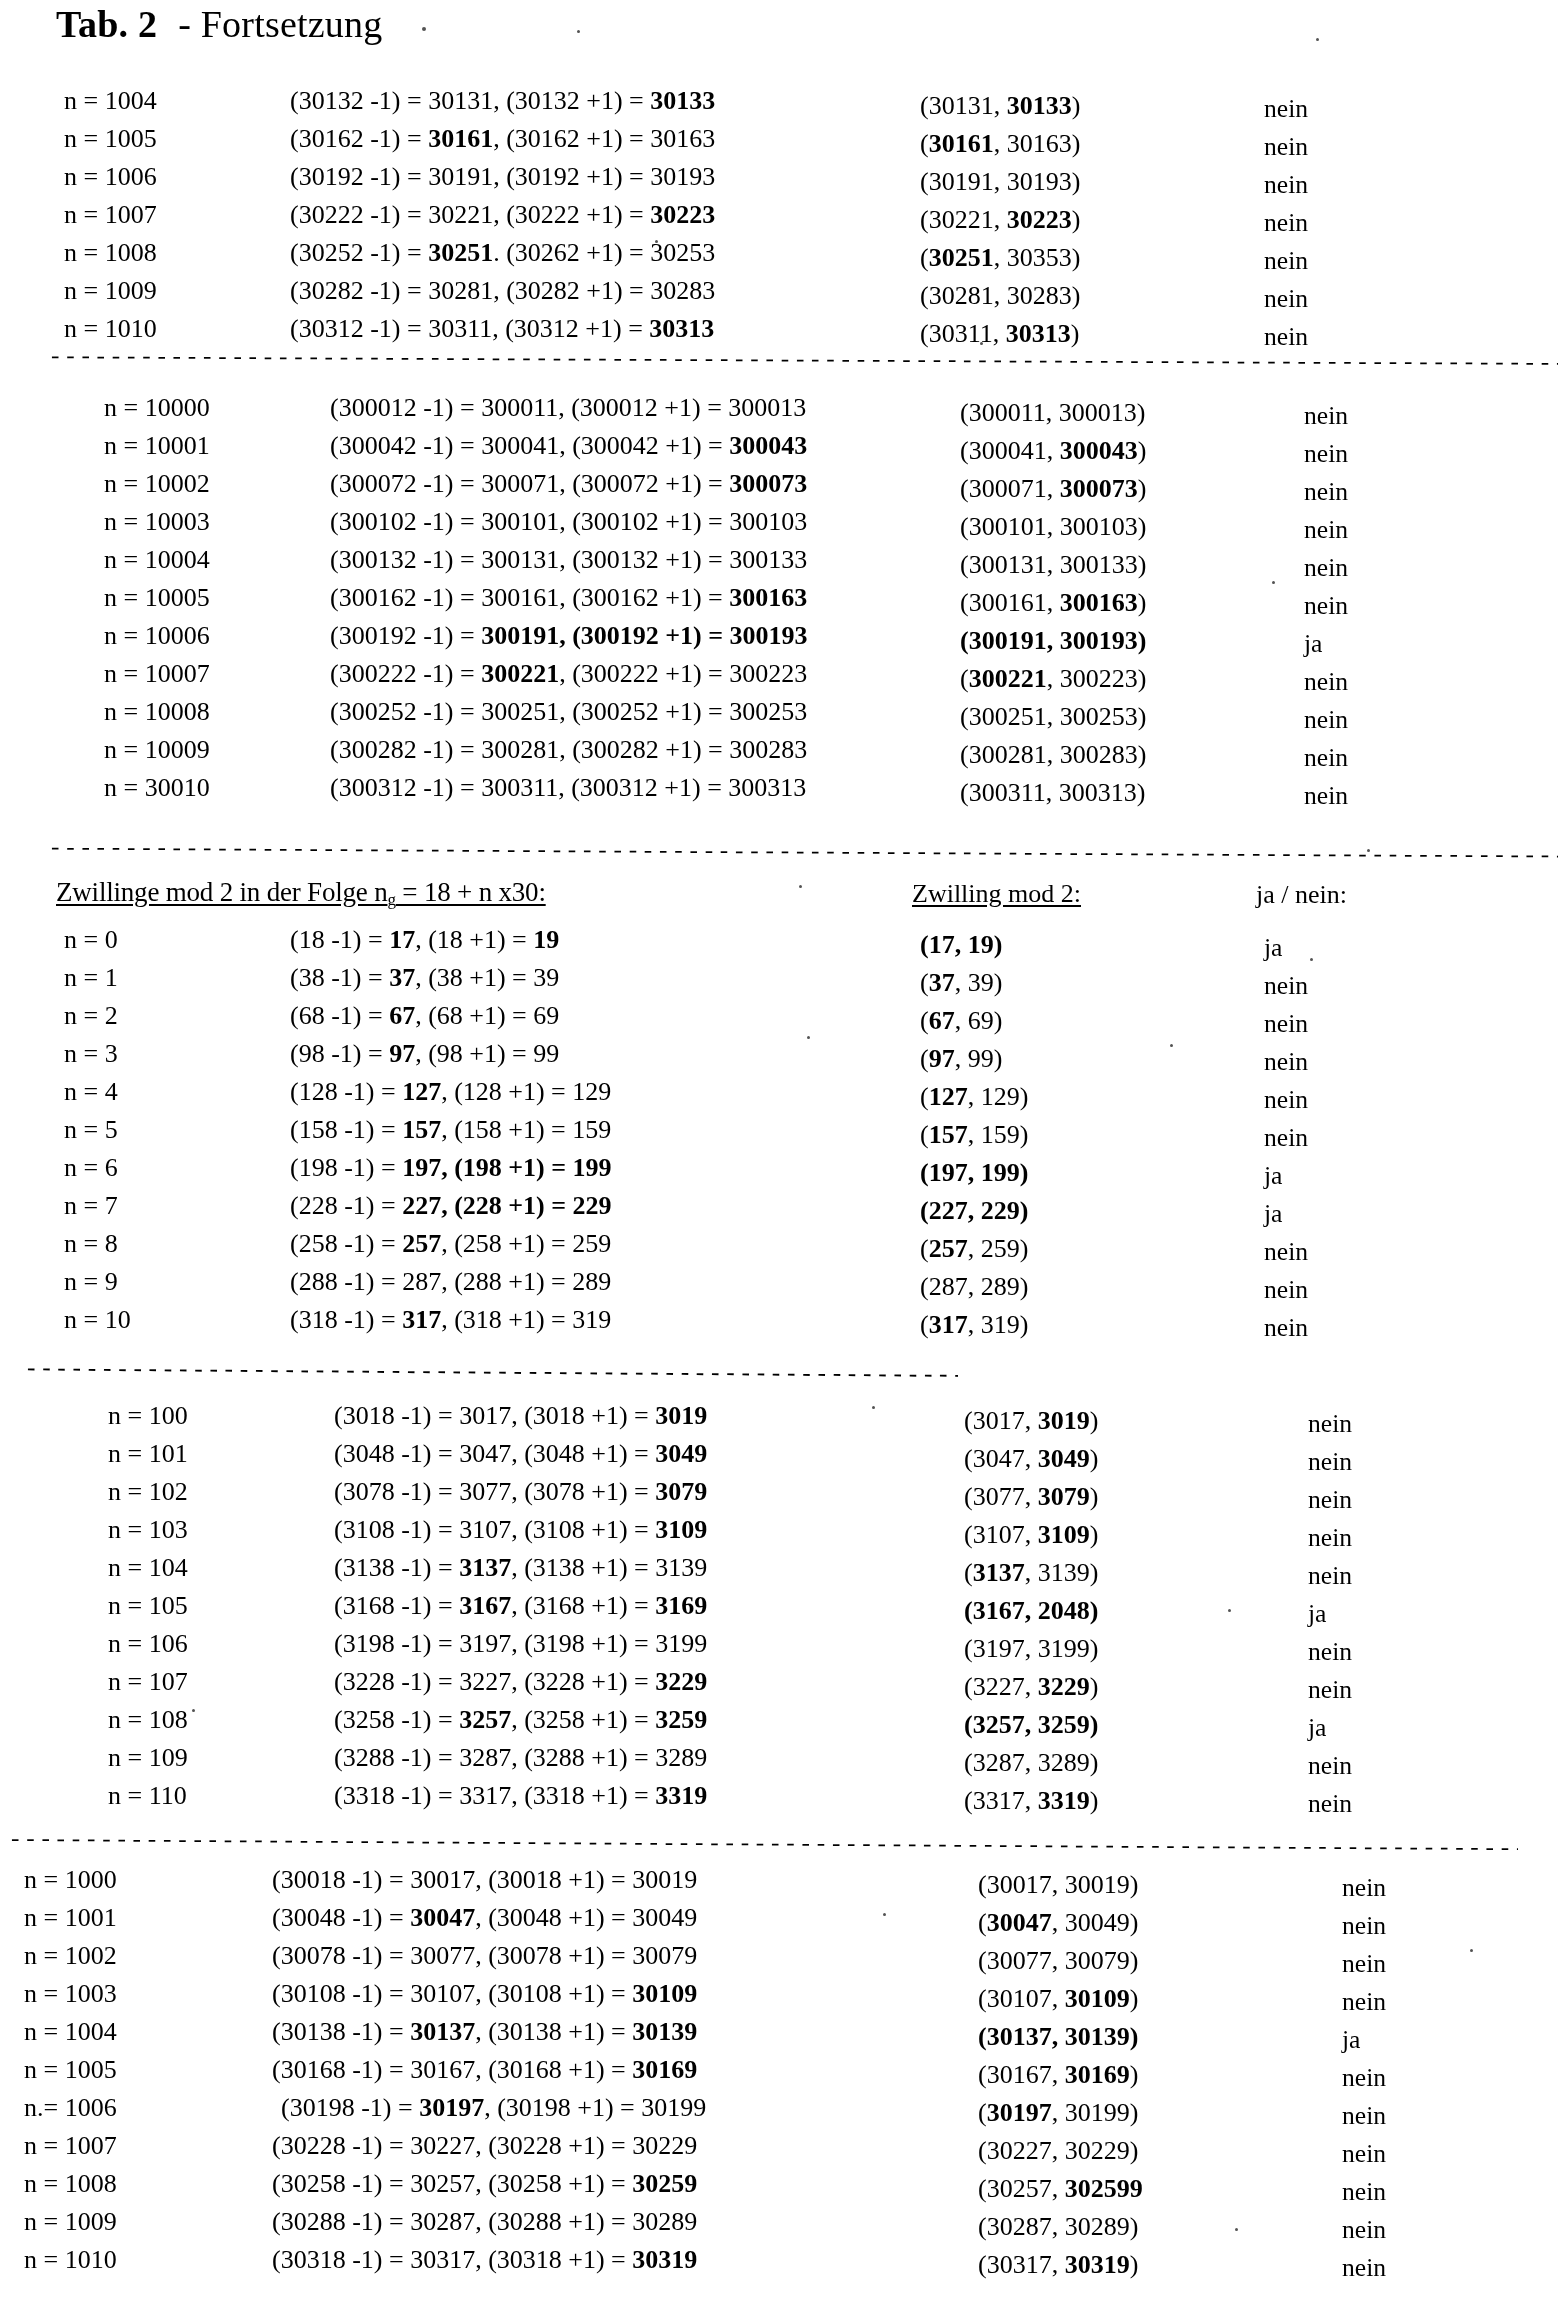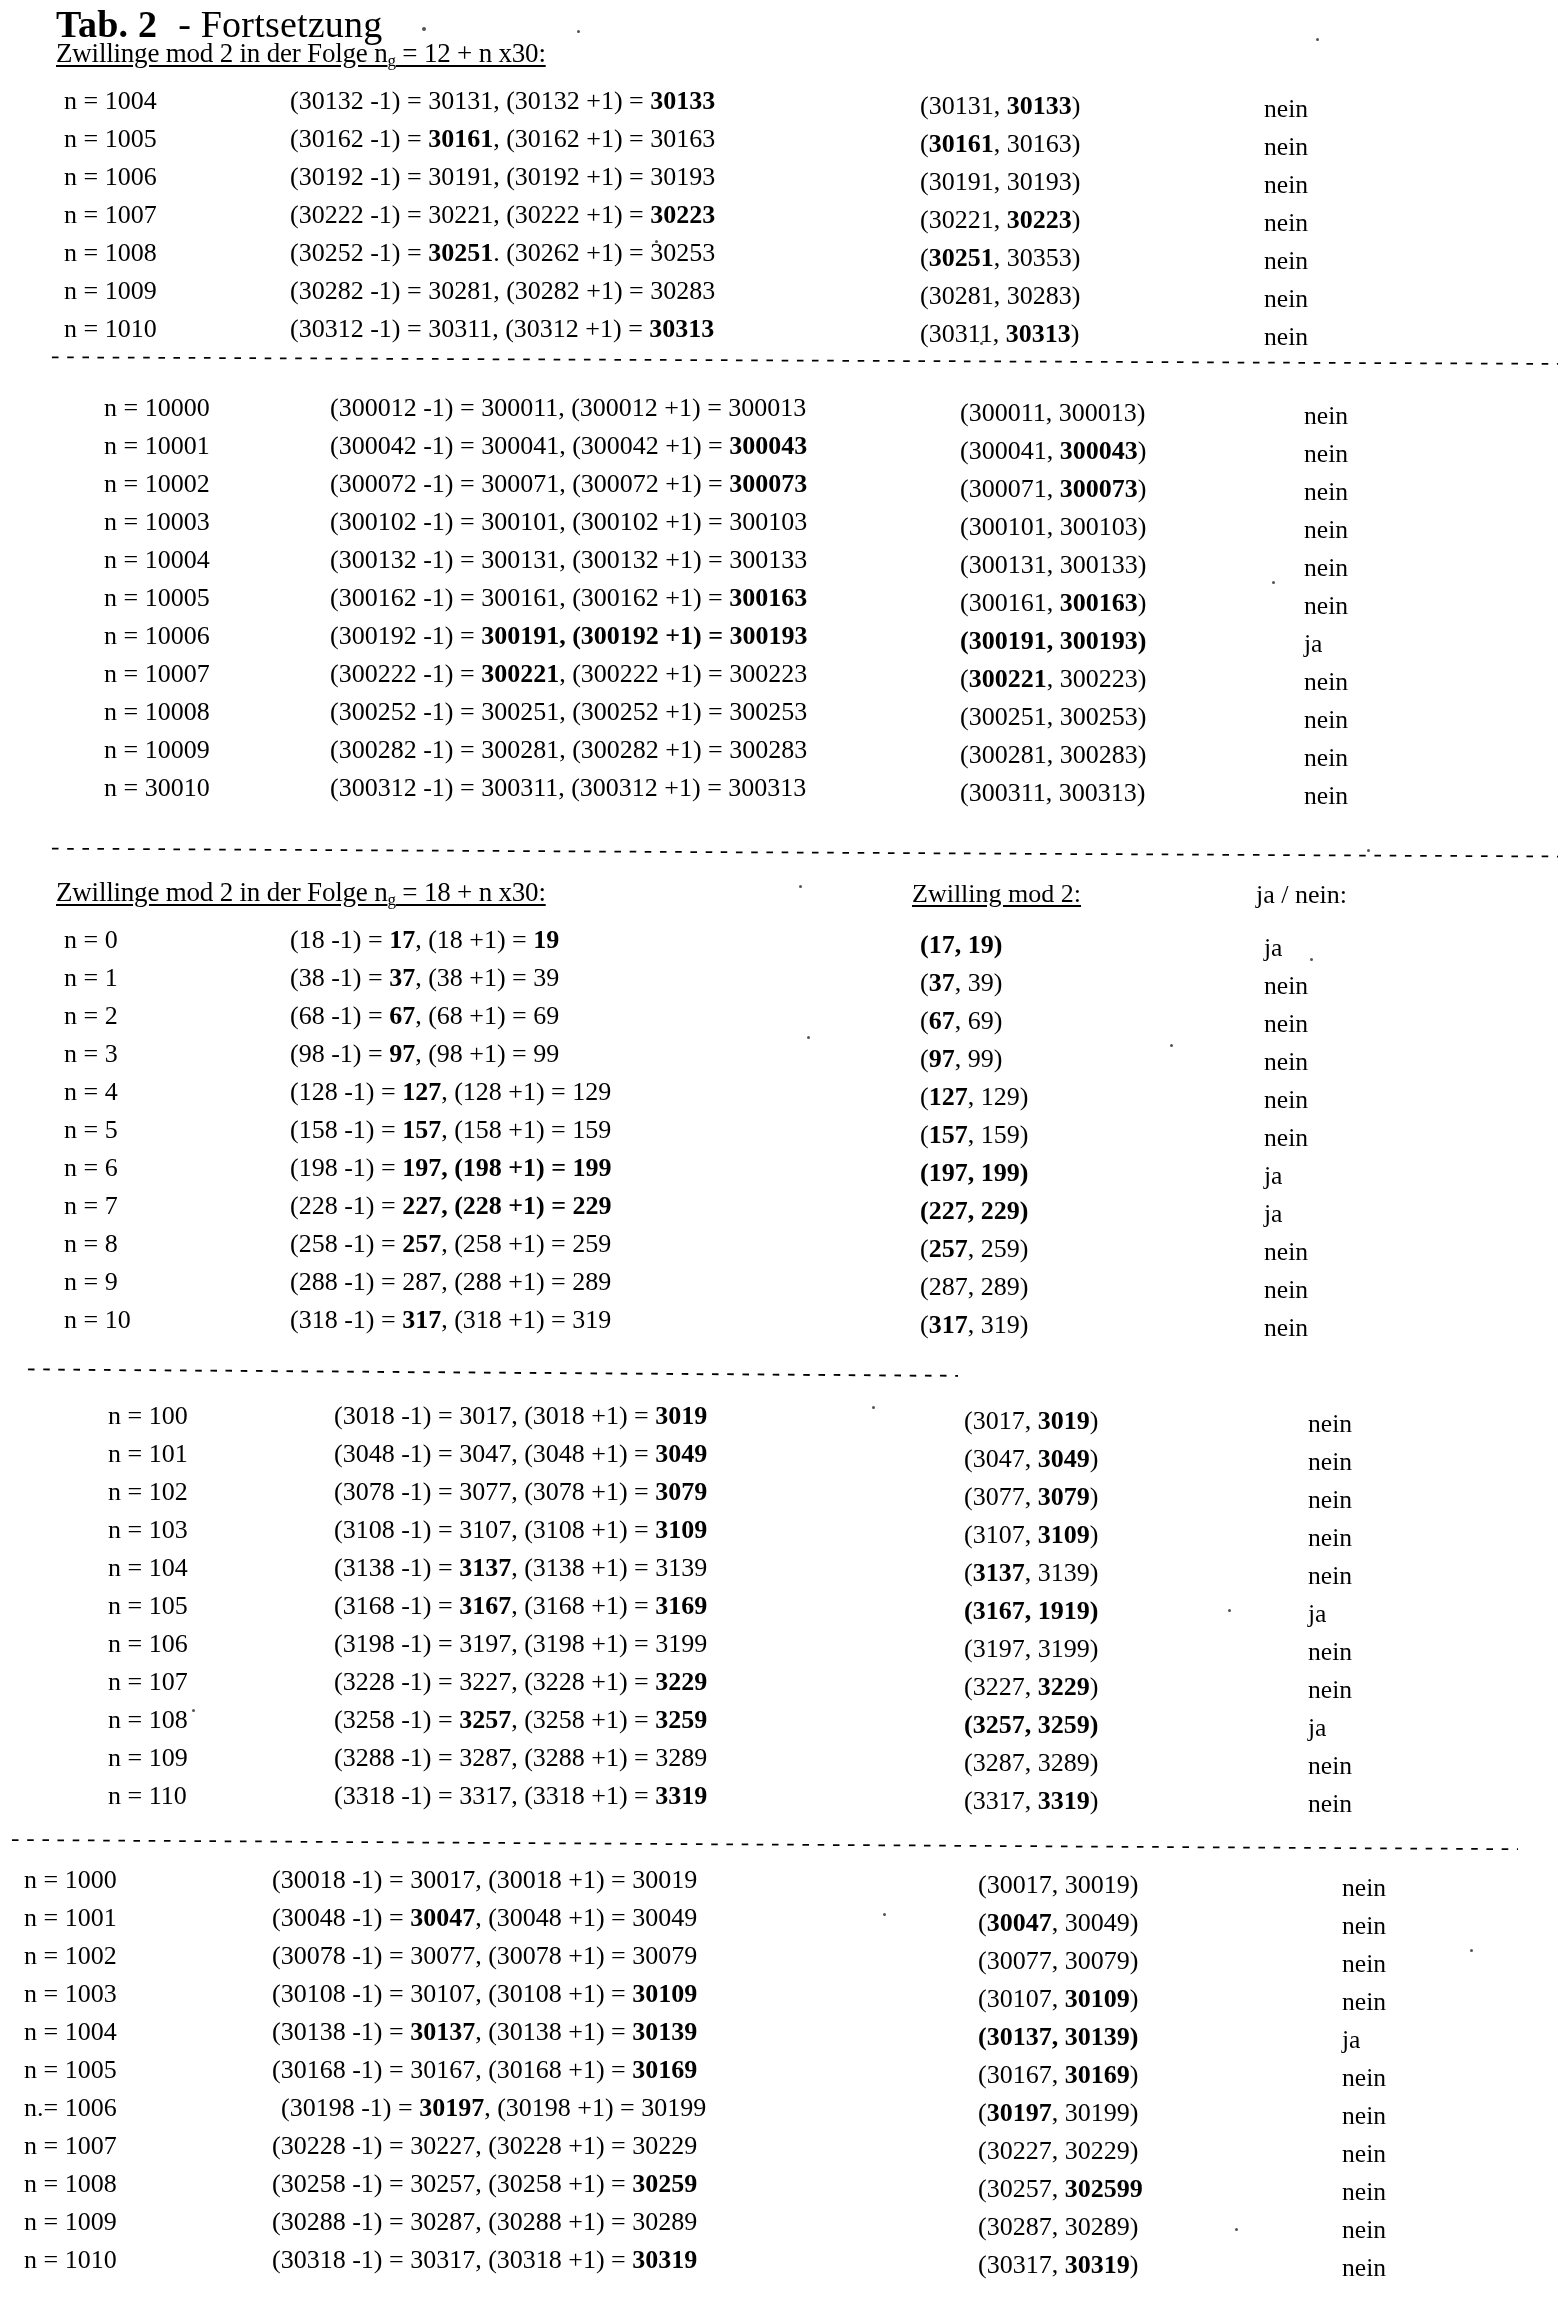--- a/index.html
+++ b/index.html
@@ -149,23 +149,20 @@
 </style>
 </head>
 <body>
 
 <div class="page">
 
   <div class="tab-head">
     <span class="tab-label">Tab. 2</span><span class="tab-cont">- Fortsetzung</span>
   </div>
 
-  <div class="sec-title" style="position:absolute; left:56px; top:38px;">
-    <span>Zwillinge mod 2  in der Folge  n</span><sub>g</sub><span> = 12 + n x30:</span>
-  </div>
 
   <div class="block" style="top:86px;">
     <div class="row">
       <span class="c-n">n = 1004</span>
       <span class="c-expr"><span>(30132 -1) = 30131,  (30132 +1) = </span><span class="b">30133</span></span>
       <span class="c-pair"><span>(30131, </span><span class="b">30133</span><span>)</span></span>
       <span class="c-ans">nein</span>
     </div>
     <div class="row">
       <span class="c-n">n = 1005</span>
@@ -384,21 +381,21 @@
     </div>
     <div class="row">
       <span class="c-n">n = 104</span>
       <span class="c-expr"><span>(3138 -1) = </span><span class="b">3137</span><span>,  (3138 +1) = 3139</span></span>
       <span class="c-pair"><span>(</span><span class="b">3137</span><span>, 3139)</span></span>
       <span class="c-ans">nein</span>
     </div>
     <div class="row">
       <span class="c-n">n = 105</span>
       <span class="c-expr"><span>(3168 -1) = </span><span class="b">3167</span><span>,  (3168 +1) = </span><span class="b">3169</span></span>
-      <span class="c-pair"><span></span><span class="b">(3167, 1919)</span><span></span></span>
+      <span class="c-pair"><span></span><span class="b">(3167, 2048)</span><span></span></span>
       <span class="c-ans">ja</span>
     </div>
     <div class="row">
       <span class="c-n">n = 106</span>
       <span class="c-expr">(3198 -1) = 3197,  (3198 +1) = 3199</span>
       <span class="c-pair">(3197, 3199)</span>
       <span class="c-ans">nein</span>
     </div>
     <div class="row">
       <span class="c-n">n = 107</span>

